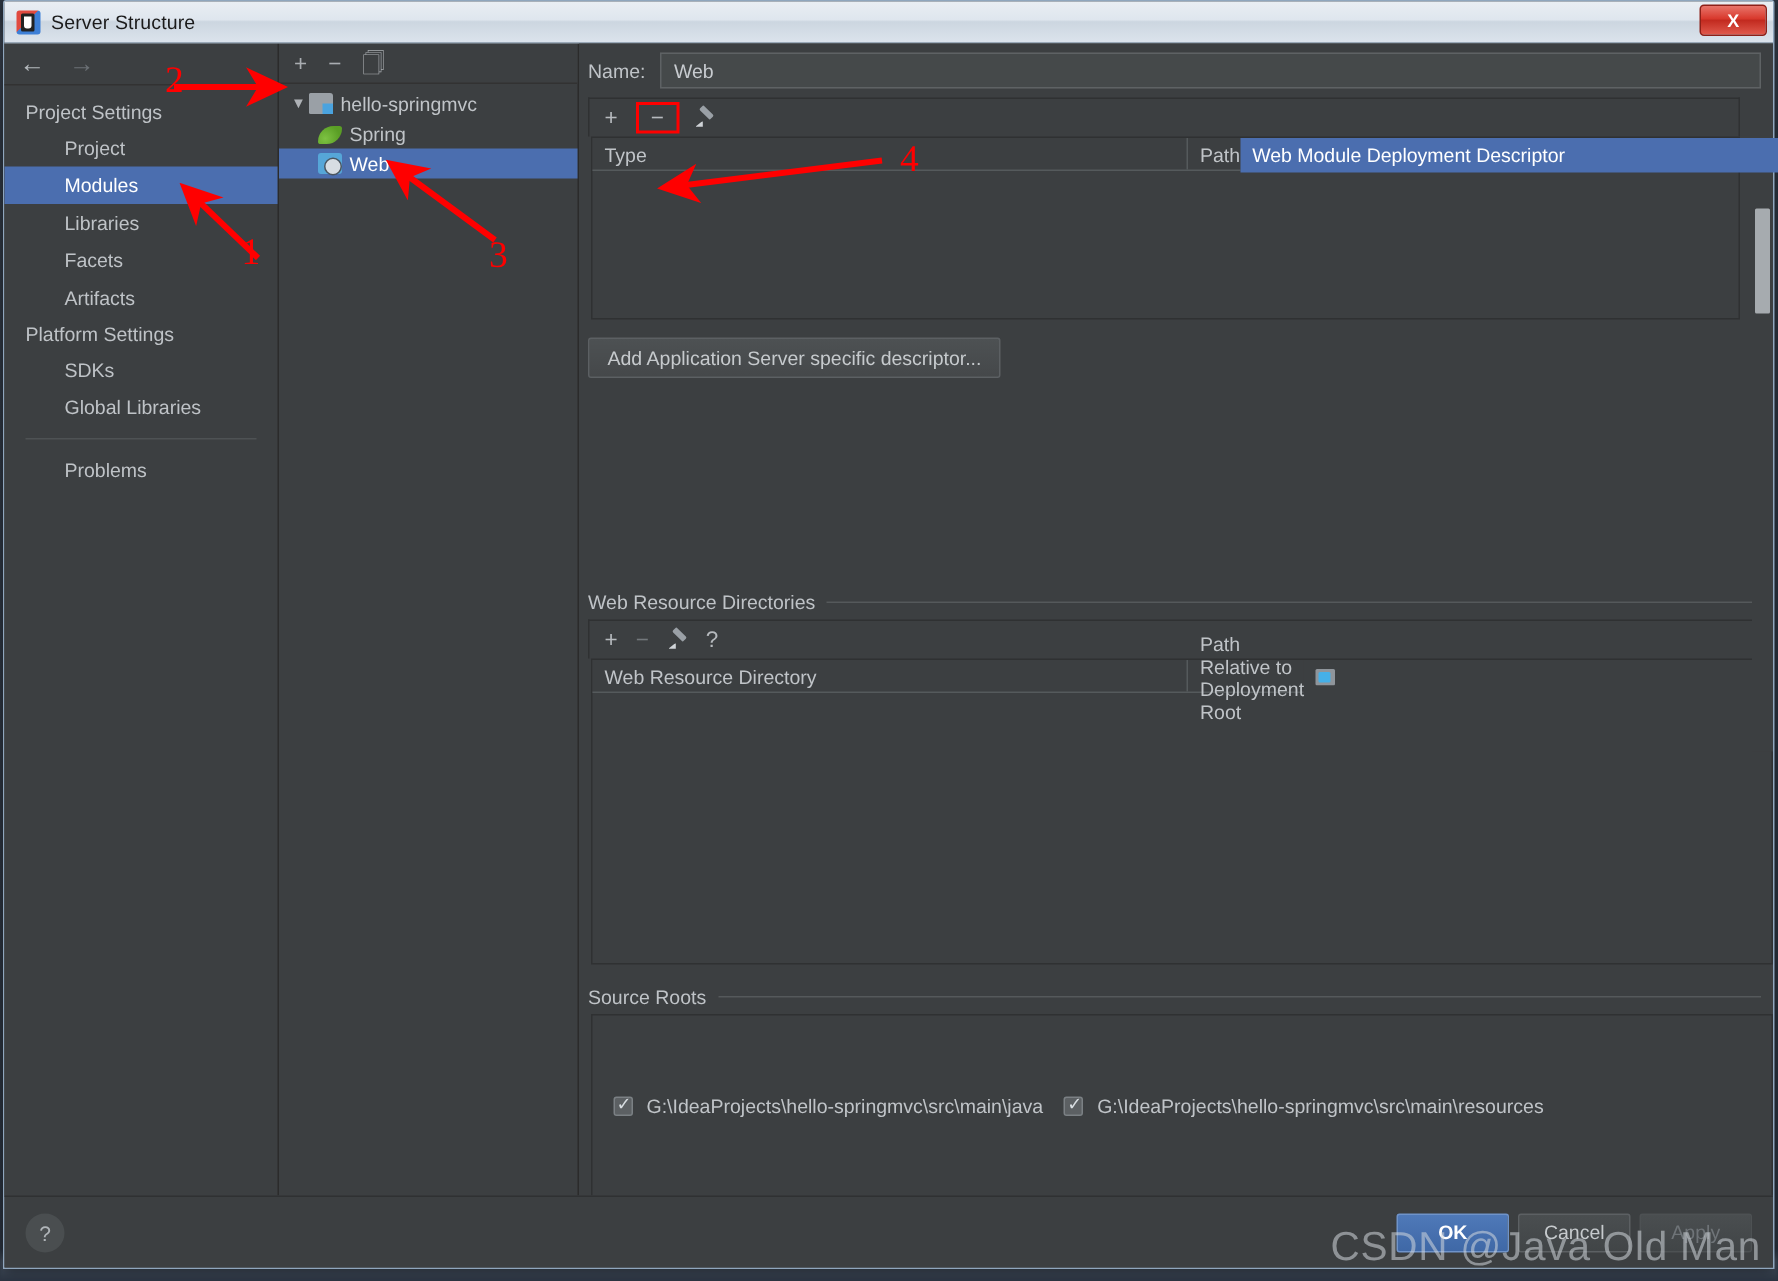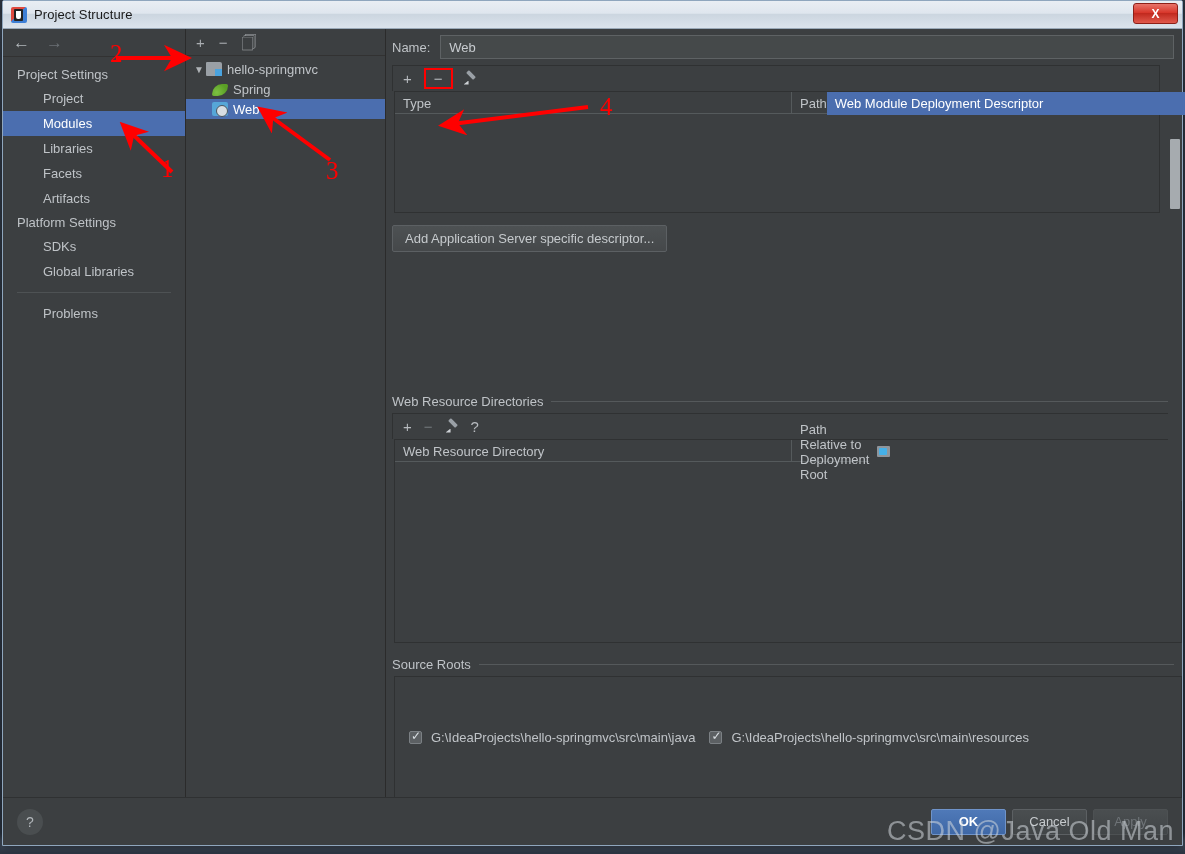--- a/index.html
+++ b/index.html
@@ -249,21 +249,21 @@
 <div id="bg-window">
   <div class="bg-blur-bar"></div>
   <div class="bg-blur-bar2"></div>
   <div class="bg-taskbar"></div>
 </div>
 
 <div id="dialog">
 
   <div id="titlebar">
     <div class="title-icon"></div>
-    <div class="title-text">Project Structure</div>
+    <div class="title-text">Server Structure</div>
     <div id="win-buttons">
       <div class="win-btn close">X</div>
     </div>
   </div>
 
   <div id="dlg-body">
 
     <div id="sidebar">
       <div id="sidebar-nav">
         <span class="nav-arrow">←</span>

